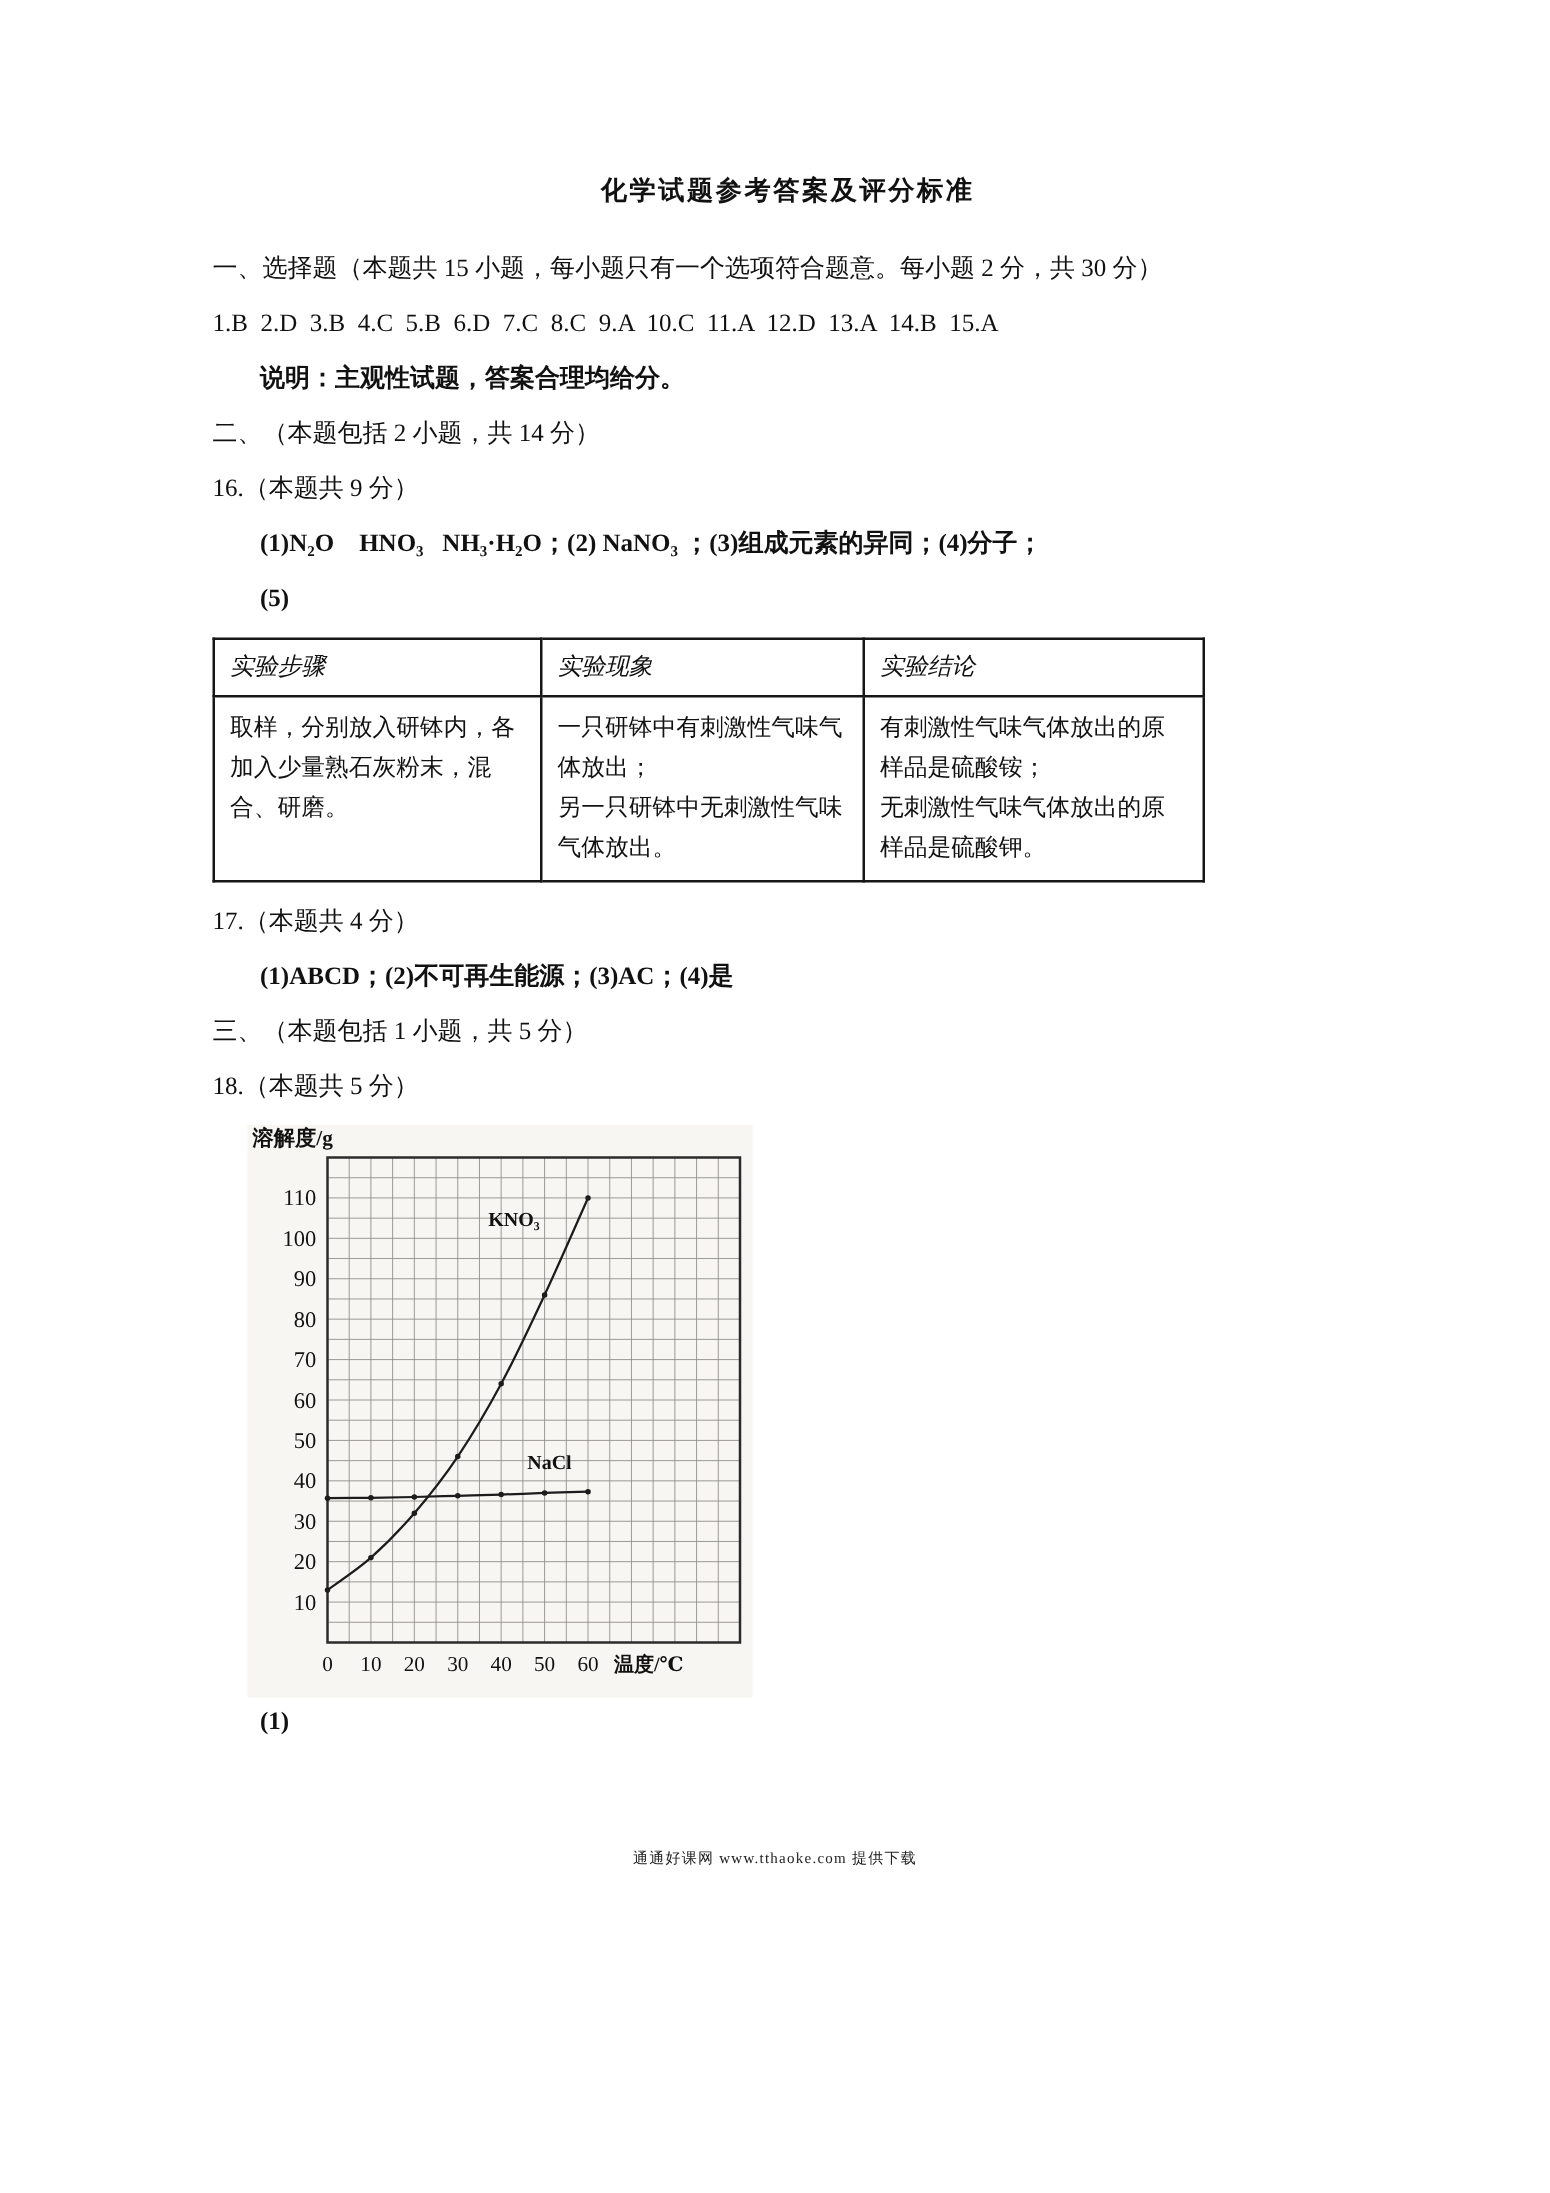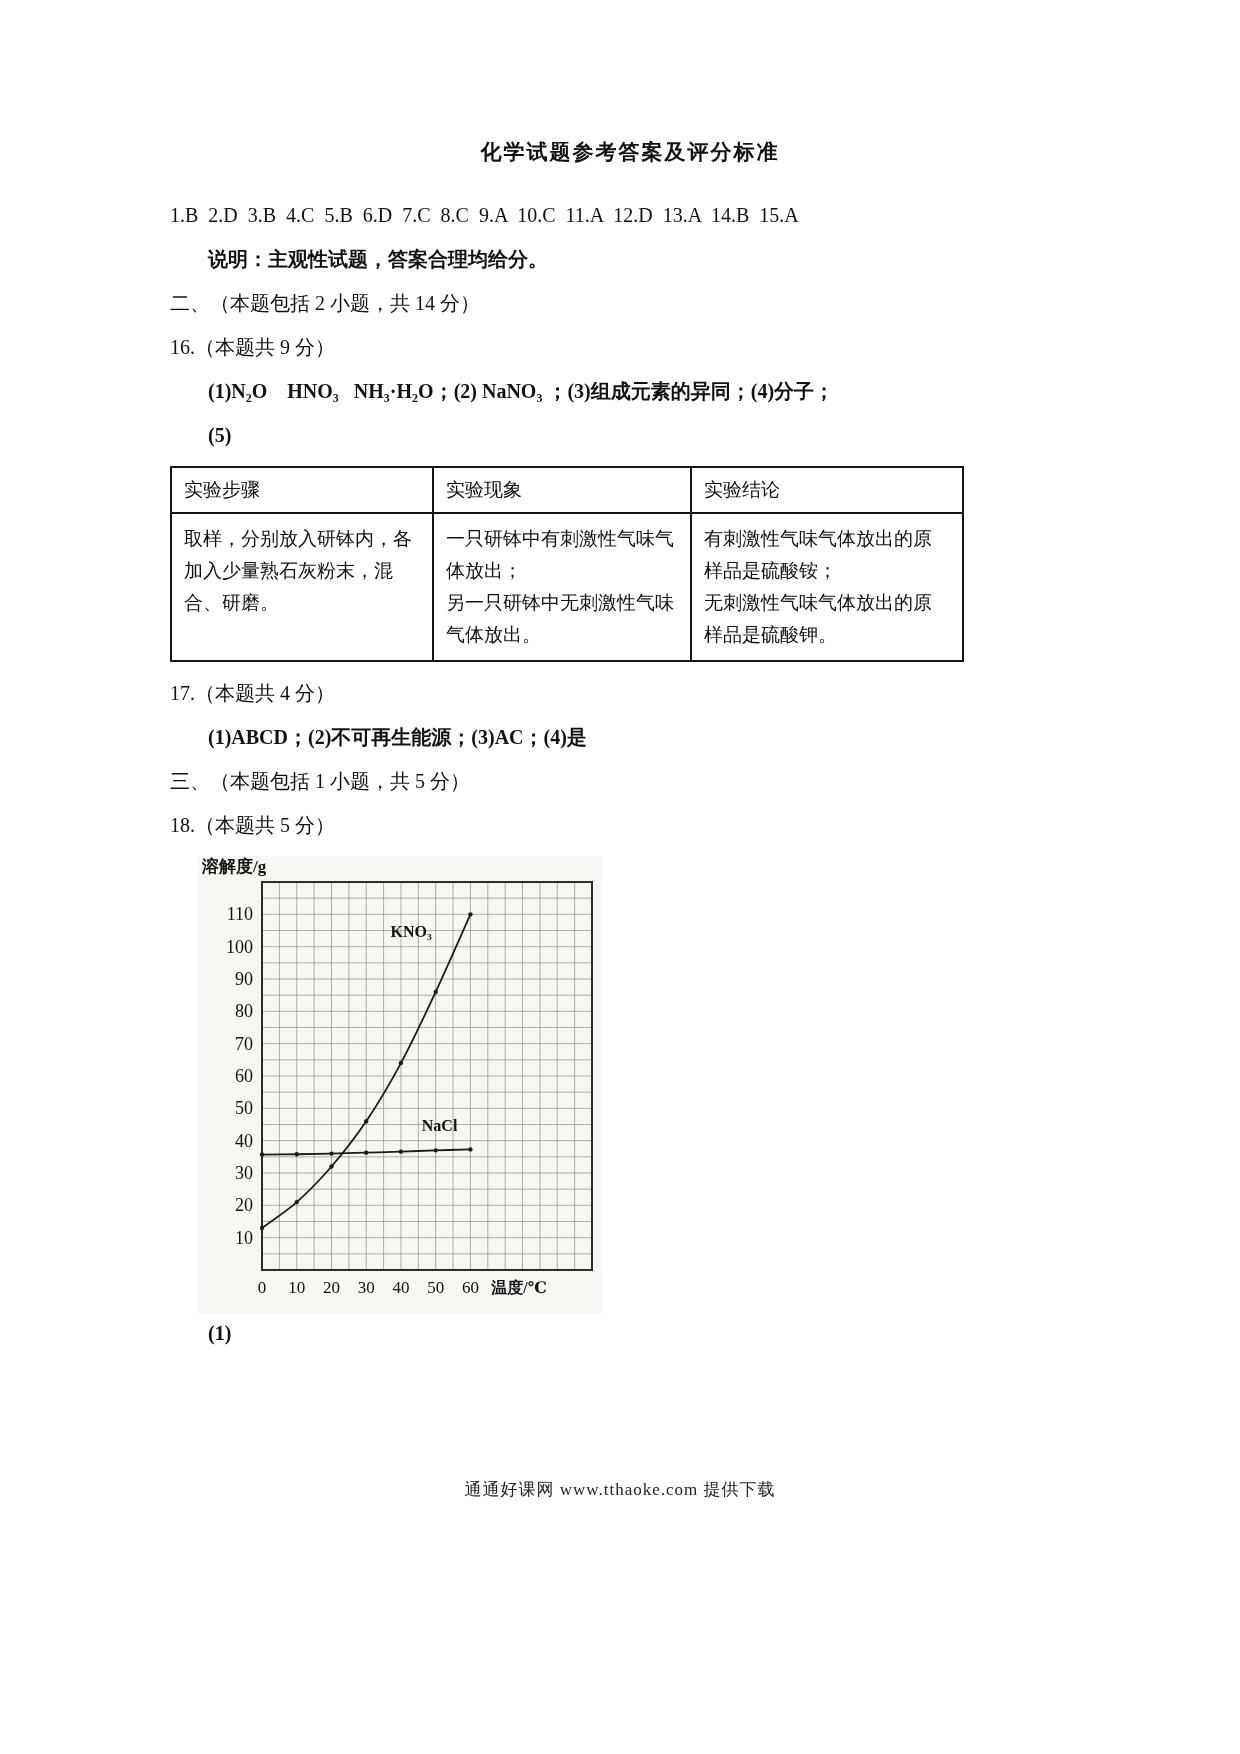--- a/index.html
+++ b/index.html
@@ -41,52 +41,53 @@
     margin: 4px 0 18px 0;
   }
   th, td {
     border: 2px solid #161616;
     font-size: 19px;
     font-weight: normal;
     text-align: left;
     vertical-align: top;
     padding: 9px 12px;
   }
-  th { line-height: 26px; }
+  th { line-height: 26px; font-style: italic; }
   td { line-height: 32px; }
   col.c1 { width: 262px; }
   col.c2 { width: 258px; }
   col.c3 { width: 272px; }
   .chart-block {
     margin: 2px 0 6px 28px;
     width: 404px;
   }
   .chart-block svg { display: block; background: #f7f6f3; }
   svg text {
     font-family: "Liberation Serif", "DejaVu Serif", serif;
     fill: #111111;
   }
   .doc-footer {
     position: absolute;
     left: 0;
     top: 1478px;
     width: 100%;
     text-align: center;
-    font-size: 17px;
+    font-size: 12px;
     color: #222222;
     letter-spacing: 1px;
   }
 </style>
 </head>
 <body>
 
 <div class="page">
 
   <h2>化学试题参考答案及评分标准</h2>
 
+  <p>一、选择题（本题共 15 小题，每小题只有一个选项符合题意。每小题 2 分，共 30 分）</p>
   <p class="pre">1.B  2.D  3.B  4.C  5.B  6.D  7.C  8.C  9.A  10.C  11.A  12.D  13.A  14.B  15.A</p>
   <p class="indent">说明：主观性试题，答案合理均给分。</p>
 
   <p>二、（本题包括 2 小题，共 14 分）</p>
   <p>16.（本题共 9 分）</p>
   <p class="indent pre">(1)N₂O    HNO₃   NH₃·H₂O；(2) NaNO₃ ；(3)组成元素的异同；(4)分子；</p>
   <p class="indent">(5)</p>
 
   <table>
     <colgroup>

